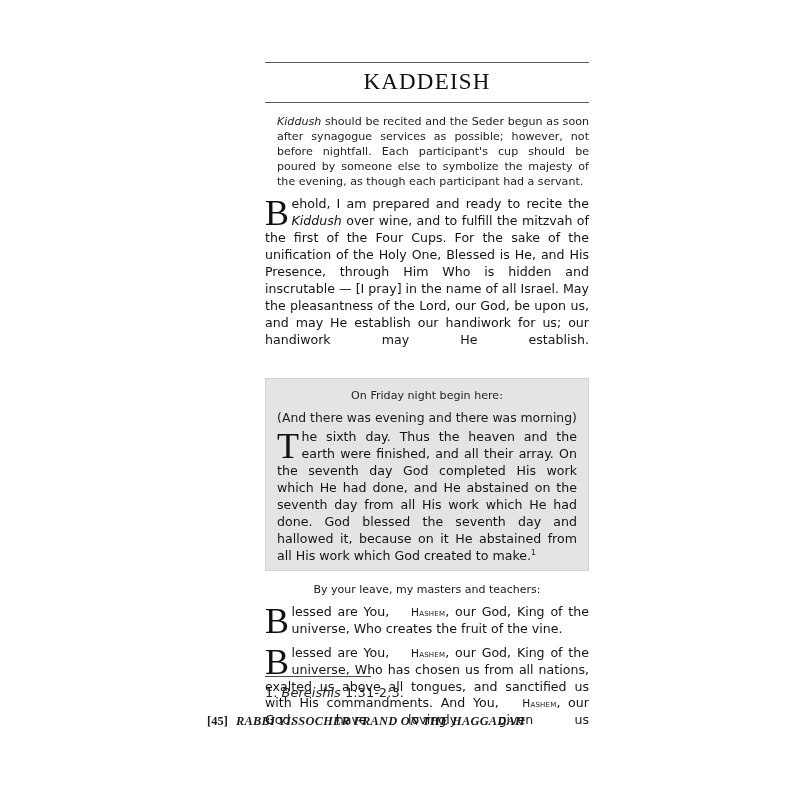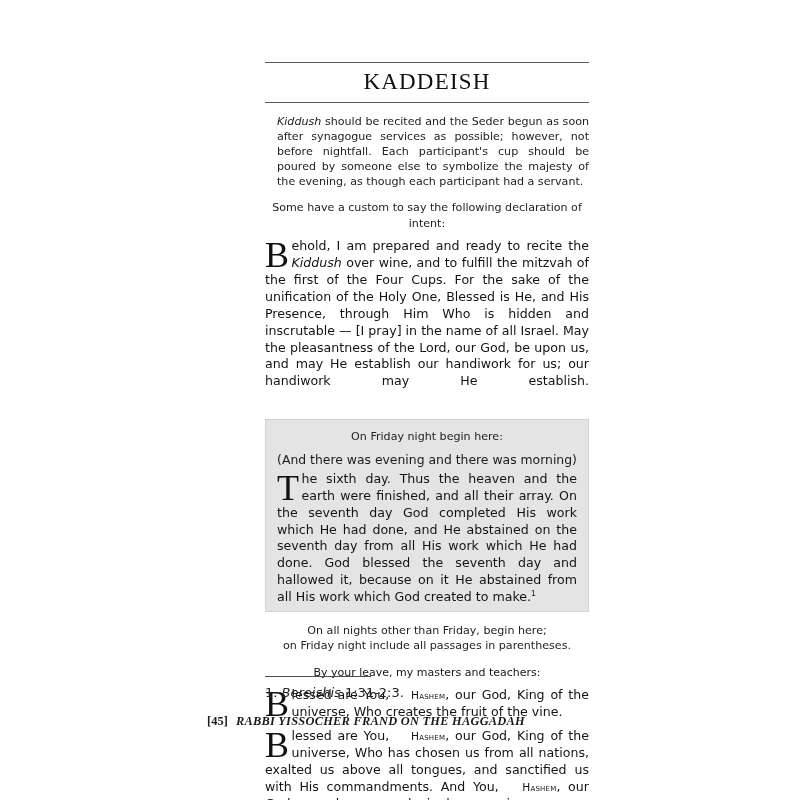--- a/index.html
+++ b/index.html
@@ -165,31 +165,29 @@
   <div class="column">
 
     <div class="rule rule-top"></div>
 
     <div class="chapter-title">KADDEISH</div>
 
     <div class="rule rule-bottom"></div>
 
     <p class="instruction"><span class="it">Kiddush</span><span> should be recited and the Seder begun as soon after synagogue services as possible; however, not before nightfall. Each participant's cup should be poured by someone else to symbolize the majesty of the evening, as though each participant had a servant.</span></p>
 
-    <p class="instruction-center">Some have a custom to say the following declaration of intent:</p>
 
     <p class="prayer"><span class="dropcap">B</span><span>ehold, I am prepared and ready to recite the </span><span class="it">Kiddush</span><span> over wine, and to fulfill the mitzvah of the first of the Four Cups. For the sake of the unification of the Holy One, Blessed is He, and His Presence, through Him Who is hidden and inscrutable — [I pray] in the name of all Israel. May the pleasantness of the Lord, our God, be upon us, and may He establish our handiwork for us; our handiwork may He establish.</span></p>
 
     <div class="shaded-block">
       <p class="instruction-center">On Friday night begin here:</p>
       <p class="sub-center">(And there was evening and there was morning)</p>
       <p class="prayer lastfull"><span class="dropcap">T</span><span>he sixth day. Thus the heaven and the earth were finished, and all their array. On the seventh day God completed His work which He had done, and He abstained on the seventh day from all His work which He had done. God blessed the seventh day and hallowed it, because on it He abstained from all His work which God created to make.</span><span class="fn-ref">1</span></p>
     </div>
 
-    <p class="instruction-center"><span>On all nights other than Friday, begin here;</span><br><span>on Friday night include all passages in parentheses.</span></p>
 
     <p class="instruction-center" style="font-size:11px;color:#161616;">By your leave, my masters and teachers:</p>
 
     <p class="prayer lastfull"><span class="dropcap">B</span><span>lessed are You, </span><span class="sc" style="font-variant:small-caps;">Hashem</span><span>, our God, King of the universe, Who creates the fruit of the vine.</span></p>
 
     <p class="prayer"><span class="dropcap">B</span><span>lessed are You, </span><span class="sc" style="font-variant:small-caps;">Hashem</span><span>, our God, King of the universe, Who has chosen us from all nations, exalted us above all tongues, and sanctified us with His commandments. And You, </span><span class="sc" style="font-variant:small-caps;">Hashem</span><span>, our God, have lovingly given us </span></p>
 
   </div>
 
   <div class="footnote-wrap">

